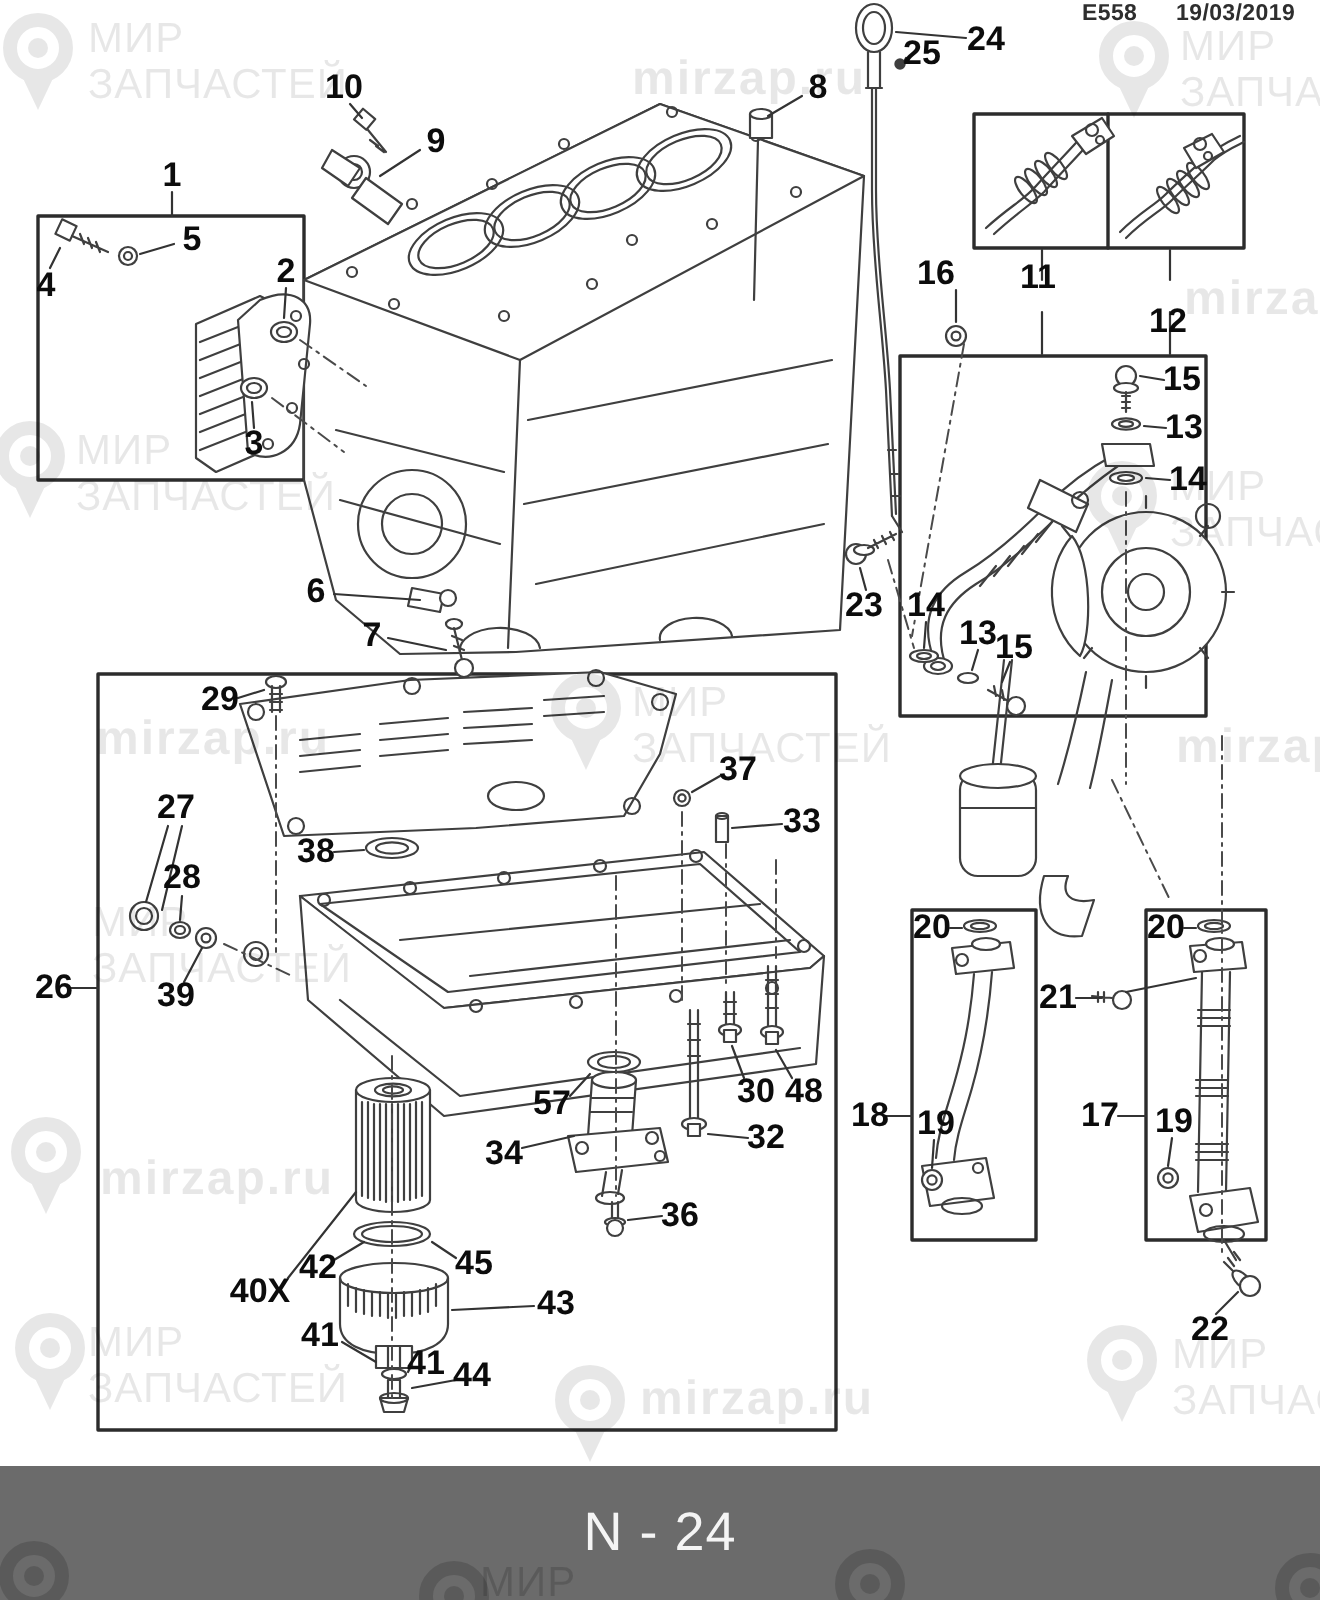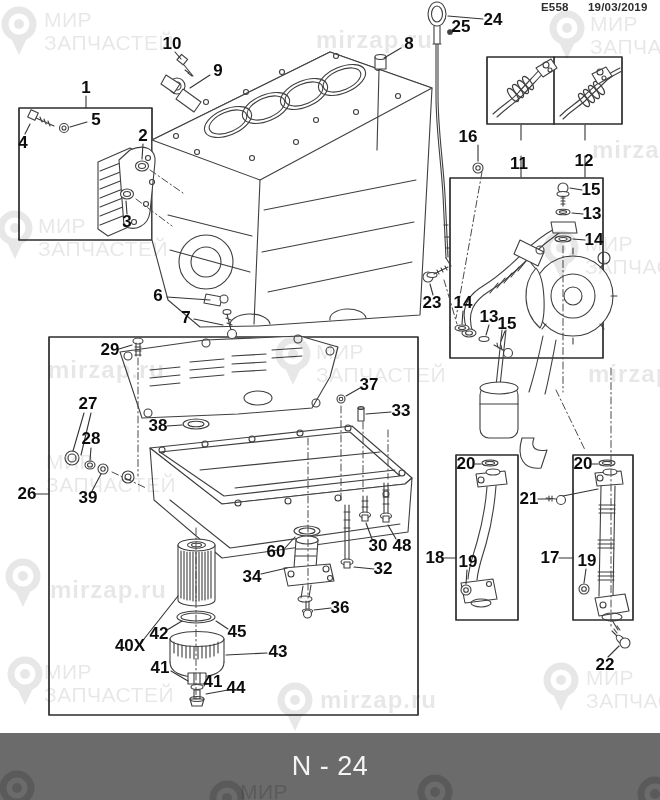--- a/index.html
+++ b/index.html
@@ -540,21 +540,21 @@
       <div class="callout" style="left: 86px; top: 88px;">1</div>
       <div class="callout" style="left: 143px; top: 136px;">2</div>
       <div class="callout" style="left: 127px; top: 222px;">3</div>
       <div class="callout" style="left: 23px; top: 143px;">4</div>
       <div class="callout" style="left: 96px; top: 120px;">5</div>
       <div class="callout" style="left: 158px; top: 296px;">6</div>
       <div class="callout" style="left: 186px; top: 318px;">7</div>
       <div class="callout" style="left: 409px; top: 44px;">8</div>
       <div class="callout" style="left: 218px; top: 71px;">9</div>
       <div class="callout" style="left: 172px; top: 44px;">10</div>
-      <div class="callout" style="left: 519px; top: 164px;">11</div>
+      <div class="callout" style="left: 519px; top: 139px;">11</div>
       <div class="callout" style="left: 584px; top: 148px; margin-top: 13px;">12</div>
       <div class="callout" style="left: 591px; top: 190px;">15</div>
       <div class="callout" style="left: 592px; top: 214px;">13</div>
       <div class="callout" style="left: 594px; top: 240px;">14</div>
       <div class="callout" style="left: 468px; top: 137px;">16</div>
       <div class="callout" style="left: 432px; top: 303px;">23</div>
       <div class="callout" style="left: 463px; top: 303px;">14</div>
       <div class="callout" style="left: 489px; top: 317px;">13</div>
       <div class="callout" style="left: 507px; top: 324px;">15</div>
       <div class="callout" style="left: 493px; top: 20px;">24</div>
@@ -569,21 +569,21 @@
       <div class="callout" style="left: 605px; top: 665px;">22</div>
       <div class="callout" style="left: 27px; top: 494px;">26</div>
       <div class="callout" style="left: 88px; top: 404px;">27</div>
       <div class="callout" style="left: 91px; top: 439px;">28</div>
       <div class="callout" style="left: 110px; top: 350px;">29</div>
       <div class="callout" style="left: 378px; top: 546px;">30</div>
       <div class="callout" style="left: 402px; top: 546px;">48</div>
       <div class="callout" style="left: 383px; top: 569px;">32</div>
       <div class="callout" style="left: 401px; top: 411px;">33</div>
       <div class="callout" style="left: 252px; top: 577px;">34</div>
-      <div class="callout" style="left: 276px; top: 552px;">60</div>
+      <div class="callout" style="left: 276px; top: 552px;">57</div>
       <div class="callout" style="left: 340px; top: 608px;">36</div>
       <div class="callout" style="left: 369px; top: 385px;">37</div>
       <div class="callout" style="left: 158px; top: 426px;">38</div>
       <div class="callout" style="left: 88px; top: 498px;">39</div>
       <div class="callout" style="left: 130px; top: 646px;">40X</div>
       <div class="callout" style="left: 160px; top: 668px;">41</div>
       <div class="callout" style="left: 213px; top: 682px;">41</div>
       <div class="callout" style="left: 159px; top: 634px;">42</div>
       <div class="callout" style="left: 278px; top: 652px;">43</div>
       <div class="callout" style="left: 236px; top: 688px;">44</div>

